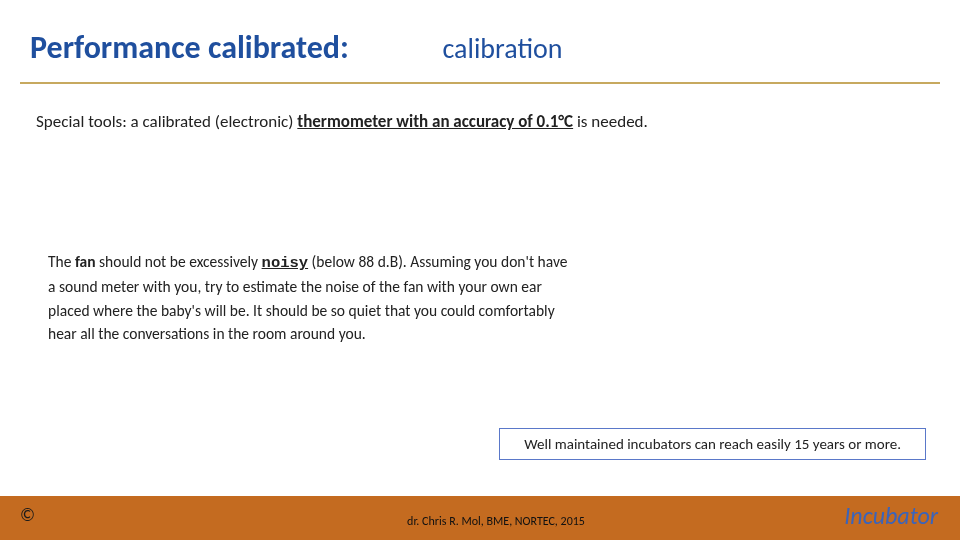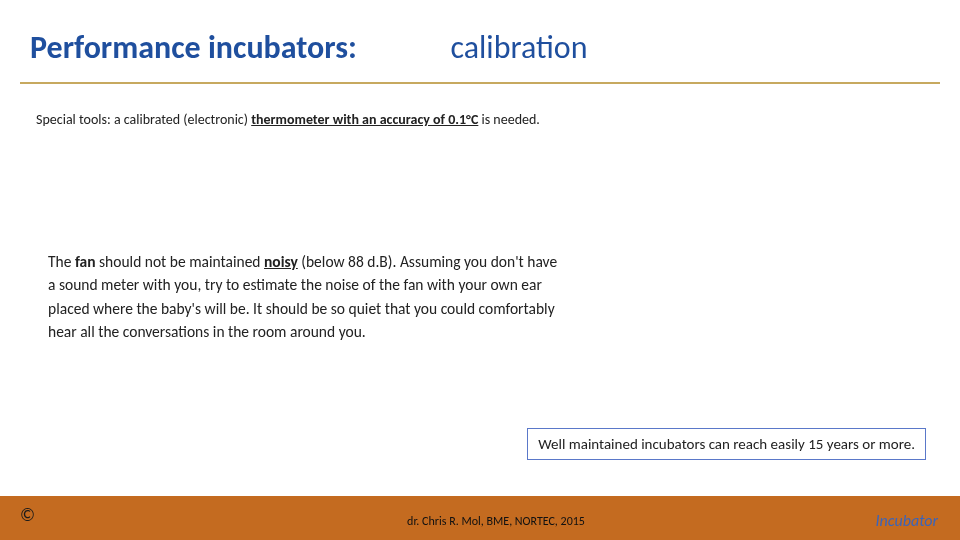--- a/index.html
+++ b/index.html
@@ -1,66 +1,66 @@
 <!DOCTYPE html>
 <html><head>
 <meta charset="utf-8">
 <style>
   * { margin: 0; padding: 0; box-sizing: border-box; }
   html, body { width: 960px; height: 540px; font-family: "Segoe UI", Calibri, Arial, sans-serif; background: #fff; color: #222; overflow: hidden; }
   .slide { position: relative; width: 960px; height: 540px; }
 
   .title-row { position: absolute; top: 28px; left: 30px; right: 30px; }
   .title-left { font-size: 32px; color: #1f4f9e; font-weight: 600; display: inline-block; }
-  .title-right { font-size: 32px; color: #1f4f9e; display: inline-block; margin-left: 90px; }
+  .title-right { font-size: 28px; color: #1f4f9e; display: inline-block; margin-left: 90px; }
   .title-rule { position: absolute; left: 20px; right: 20px; top: 82px; height: 2px; background: #c7a95f; }
 
-  .body1 { position: absolute; left: 36px; top: 110px; right: 40px; font-size: 14px; line-height: 1.45; color: #222; }
+  .body1 { position: absolute; left: 36px; top: 110px; right: 40px; font-size: 17px; line-height: 1.45; color: #222; }
   .body1 .bold { font-weight: 700; }
   .body1 .u { text-decoration: underline; }
 
   .body2 { position: absolute; left: 48px; top: 250px; width: 520px; font-size: 15.5px; line-height: 1.5; color: #222; }
   .body2 .bold { font-weight: 700; margin-top: 12px; }
-  .body2 .u { text-decoration: underline; }
+  .body2 .u { text-decoration: underline; font-family: Liberation Mono, monospace; }
 
   .fan-fig { position: absolute; right: 58px; top: 208px; width: 180px; height: 170px; }
   .fan-fig .frame { width: 160px; height: 160px; background: linear-gradient(145deg,#2a2a2a,#444); border-radius: 6px; position: relative; box-shadow: inset 0 0 0 4px #1a1a1a, 0 4px 10px rgba(0,0,0,.25); }
   .fan-fig .hole { width: 14px; height: 14px; background:#111; border-radius:50%; position:absolute; }
   .fan-fig .hole.tl { top:6px; left:6px; } .fan-fig .hole.tr { top:6px; right:6px; }
   .fan-fig .hole.bl { bottom:6px; left:6px; } .fan-fig .hole.br { bottom:6px; right:6px; }
   .fan-fig .hub { position:absolute; top:50%; left:50%; width:50px; height:50px; margin:-25px 0 0 -25px; background:radial-gradient(circle,#555 0,#111 70%); border-radius:50%; z-index:3; }
   .fan-fig .blade { position:absolute; top:50%; left:50%; width:64px; height:30px; background:linear-gradient(90deg,#222,#555); border-radius:60% 100% 100% 60%; transform-origin:0 50%; z-index:2; }
   .b1{transform:rotate(0deg)} .b2{transform:rotate(51deg)} .b3{transform:rotate(103deg)} .b4{transform:rotate(154deg)} .b5{transform:rotate(206deg)} .b6{transform:rotate(257deg)} .b7{transform:rotate(309deg)}
   .fan-fig .watermark { position:absolute; right:-26px; bottom:4px; font-size:9px; color:#aaa; letter-spacing:.3px; }
 
-  .callout { position:absolute; right:34px; top:428px; border:1px solid #5a78c9; background:#fff; padding:6px 10px; font-size:15px; color:#222; }
+  .callout { position:absolute; right:34px; top:428px; border:1px solid #5a78c9; background:#fff; padding:6px 24px; font-size:15px; color:#222; }
 
   .copyright { position:absolute; left:20px; bottom:14px; font-size:18px; color:#1a1a1a; }
 
   .footer-bar { position:absolute; left:0; right:0; bottom:0; height:44px; background:#c46b20; }
   .footer-credit { position:absolute; left:0; right:0; bottom:12px; text-align:center; font-size:12px; color:#111;padding-left:32px; }
-  .footer-brand { position:absolute; right:22px; bottom:10px; font-size:16px; color:#3a64bb; font-style:italic; }
+  .footer-brand { position:absolute; right:22px; bottom:10px; font-size:24px; color:#3a64bb; font-style:italic; }
 </style>
 </head>
 <body>
 
 <div class="slide">
   <div class="title-row">
-    <span class="title-left">Performance incubators:</span>
+    <span class="title-left">Performance calibrated:</span>
     <span class="title-right">calibration</span>
   </div>
   <div class="title-rule"></div>
 
   <div class="body1">
     <span>Special tools: a calibrated (electronic) </span><span class="bold u">thermometer with an accuracy of 0.1°C</span><span> is needed.</span><br>
     <br>
   </div>
 
   <div class="body2">
-    <span>The </span><span class="bold">fan</span><span> should not be maintained </span><span class="bold u">noisy</span><span> (below 88 d.B). Assuming you don't have a sound meter with you, try to estimate the noise of the fan with your own ear placed where the baby's will be. It should be so quiet that you could comfortably hear all the conversations in the room around you.</span>
+    <span>The </span><span class="bold">fan</span><span> should not be excessively </span><span class="bold u">noisy</span><span> (below 88 d.B). Assuming you don't have a sound meter with you, try to estimate the noise of the fan with your own ear placed where the baby's will be. It should be so quiet that you could comfortably hear all the conversations in the room around you.</span>
   </div>
 
 
   <div class="callout">Well maintained incubators can reach easily 15 years or more.</div>
 
   <div class="footer-bar"></div>
   <div class="copyright">©</div>
   <div class="footer-credit">dr. Chris R. Mol, BME, NORTEC, 2015</div>
   <div class="footer-brand">Incubator</div>
 </div>

